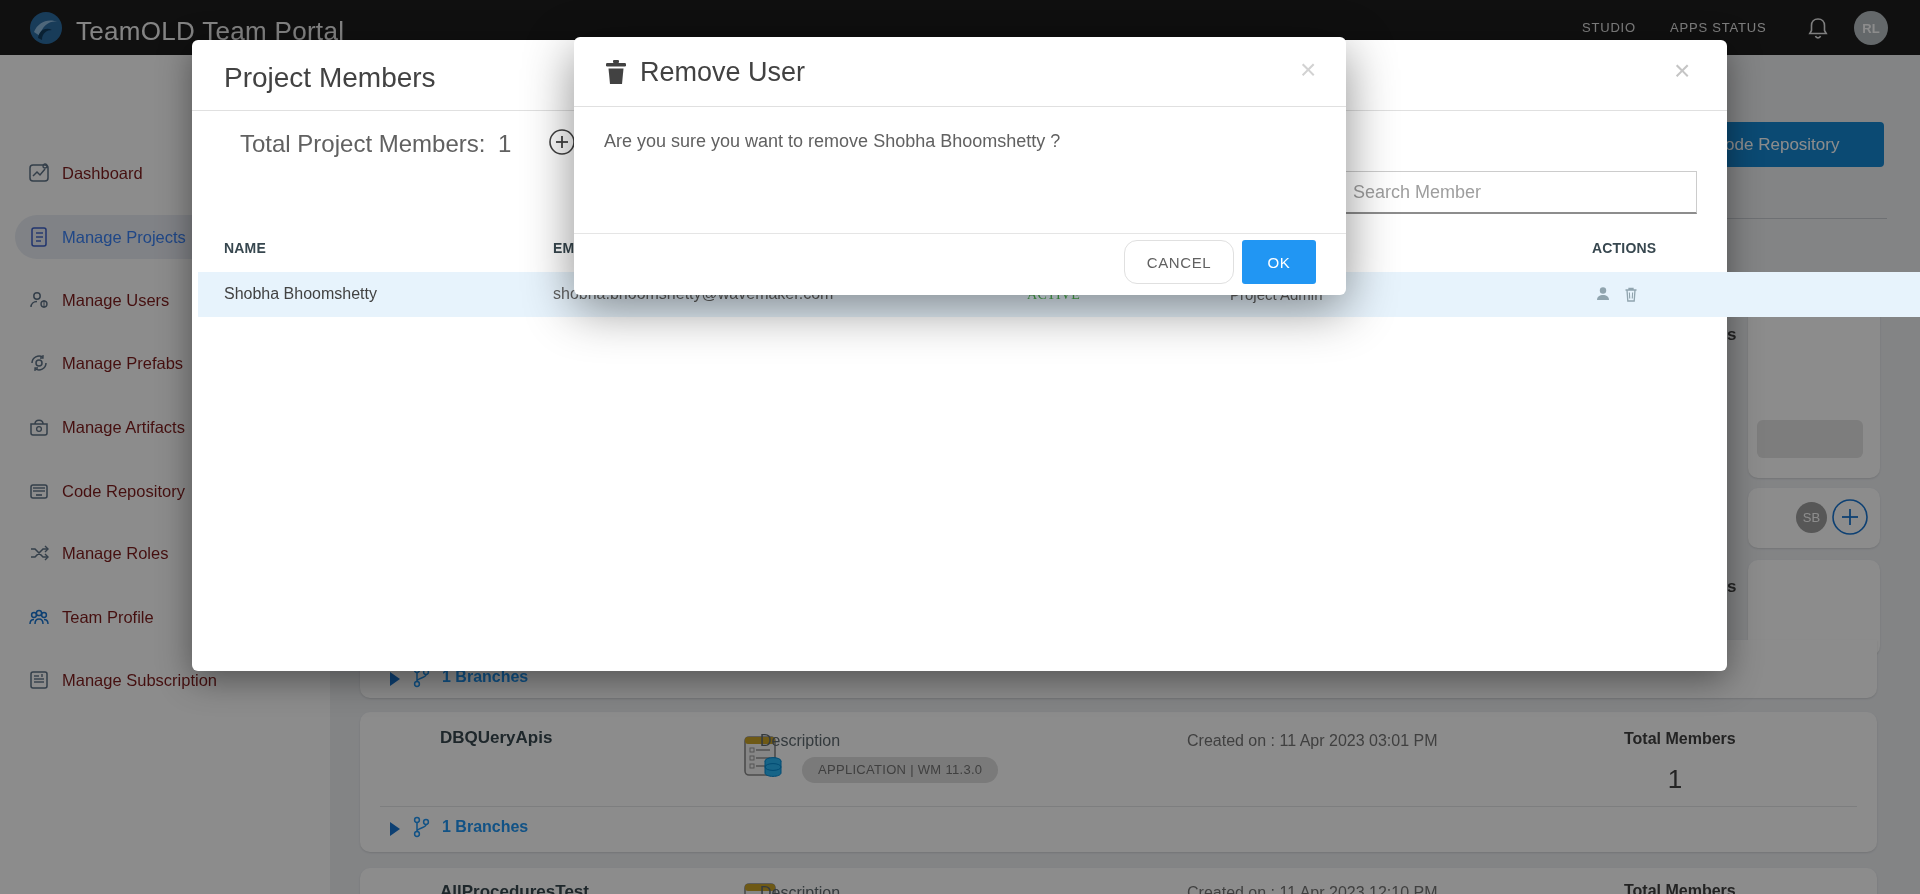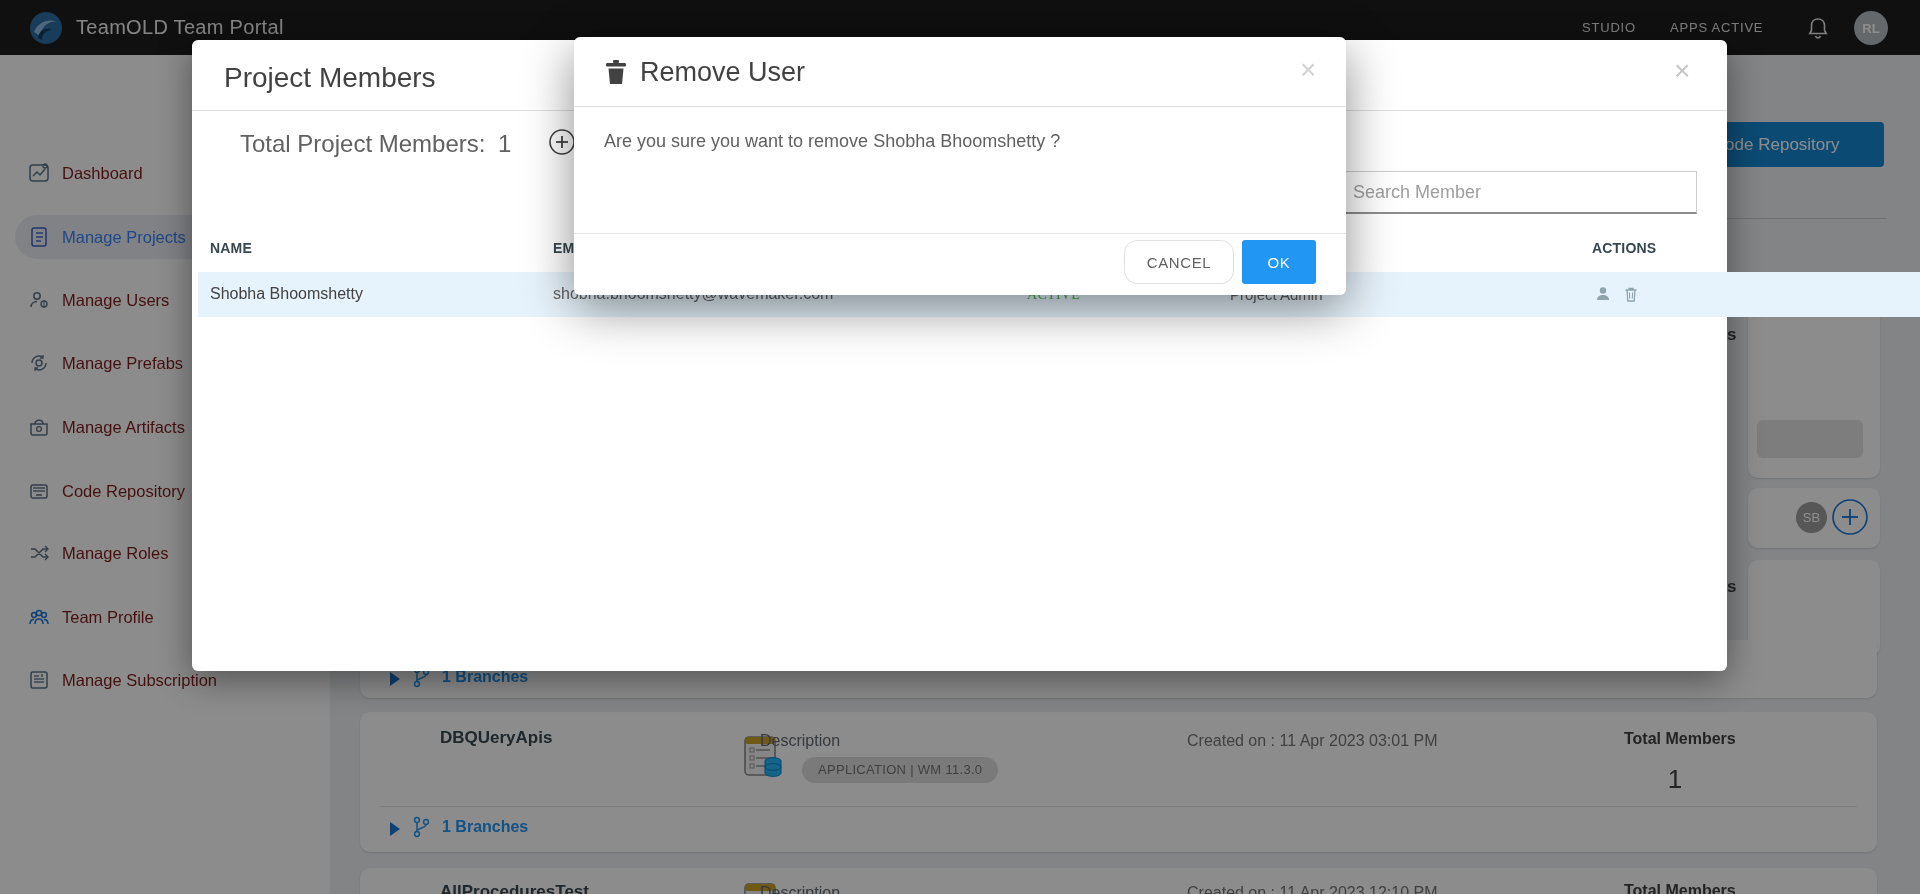--- a/index.html
+++ b/index.html
@@ -3,21 +3,21 @@
 <meta charset="utf-8">
 <style>
   * { box-sizing: border-box; margin: 0; padding: 0; }
   html,body { background:#2b2b2b; }
   body { font-family:"Liberation Sans", sans-serif; }
   .stage { position:relative; width:1920px; height:894px; overflow:hidden; background:#eef0f3; }
   .abs { position:absolute; }
 
   
   .hdr { position:absolute; left:0; top:0; width:1920px; height:55px; background:#1e1e1e; z-index:1; }
-  .hdr-title { position:absolute; left:76px; top:16px; font-size:20px; color:#f0f0f0; letter-spacing:.3px; }
+  .hdr-title { position:absolute; left:76px; top:16px; font-size:26px; color:#f0f0f0; letter-spacing:.3px; }
   .hdr-link { position:absolute; top:20px; font-size:13px; color:#e4e4e4; letter-spacing:.8px; cursor:pointer; }
   .hdr-link.studio { left:1582px; }
   .hdr-link.apps { left:1670px; }
   .hdr-avatar { position:absolute; left:1854px; top:11px; width:34px; height:34px; border-radius:50%;
                 background:#b6bdc2; color:#fff; font-size:13px; font-weight:700;
                 display:flex; align-items:center; justify-content:center; }
 
   
   .sidebar { position:absolute; left:0; top:55px; width:330px; height:839px; background:#ffffff; z-index:1; }
   .side-item { position:absolute; left:0; width:330px; height:44px; display:flex; align-items:center; cursor:pointer; }
@@ -66,21 +66,21 @@
   .total-val { position:absolute; left:306px; top:90px; font-size:24px; color:#616161; }
   .plus-small { position:absolute; left:356px; top:88px; width:28px; height:28px; cursor:pointer; color:#424242; }
   .search-inp { position:absolute; left:1148px; top:131px; width:357px; height:43px; border:1px solid #cccccc;
                 border-bottom:2px solid #8d8d8d; font-size:18px; color:#424242; padding:0 12px; outline:none;
                 font-family:"Liberation Sans", sans-serif; background:#fff; }
   .search-inp::placeholder { color:#9e9e9e; }
   .t-head { position:absolute; left:6px; top:200px; width:1512px; height:20px; }
   .t-head span { position:absolute; font-size:14px; font-weight:700; color:#37474f; letter-spacing:.2px; }
   .t-row { position:absolute; left:6px; top:232px; width:1746px; height:45px; background:#e7f3fc; cursor:pointer; }
   .t-row span { position:absolute; top:13px; }
-  .c-name   { left:12px; }
+  .c-name   { left:26px; }
   .c-email  { left:355px; }
   .c-status { left:829px; }
   .c-role   { left:1032px; }
   .c-actions{ left:1394px; }
   .t-row .v-name  { font-size:16px; color:#424242; }
   .t-row .v-email { font-size:16px; color:#616161; }
   .t-row .v-status{ font-size:14px; color:#4caf50; letter-spacing:.3px; top:15px;font-family:Liberation Serif, serif; }
   .t-row .v-role  { font-size:15px; color:#616161; top:14px; }
   .act-ic { position:absolute; top:13px; width:18px; height:18px; color:#90a4ae; cursor:pointer; }
 
@@ -106,21 +106,21 @@
 <div class="stage">
 
   <header class="hdr">
     <svg class="abs" style="left:28px;top:10px" width="36" height="36" viewBox="0 0 36 36">
       <circle cx="18" cy="18" r="16" fill="#2d6da3"></circle>
       <path d="M6 22 C10 12 20 8 30 12 C24 10 14 14 12 26 Z" fill="#8fbcdf"></path>
       <path d="M10 28 C11 20 18 17 24 20 C19 20 14 23 14 30 Z" fill="#123d5e"></path>
     </svg>
     <div class="hdr-title">TeamOLD Team Portal</div>
     <div class="hdr-link studio">STUDIO</div>
-    <div class="hdr-link apps">APPS ACTIVE</div>
+    <div class="hdr-link apps">APPS STATUS</div>
     <svg class="abs" style="left:1806px;top:16px" width="24" height="26" viewBox="0 0 24 26">
       <path d="M12 3c-4 0-6.5 2.8-6.5 6.5v5L3.8 17.5h16.4L18.5 14.5v-5C18.5 5.8 16 3 12 3z" fill="none" stroke="#e8e8e8" stroke-width="1.6"></path>
       <path d="M9.5 20a2.6 2.6 0 0 0 5 0" fill="none" stroke="#e8e8e8" stroke-width="1.6"></path>
     </svg>
     <div class="hdr-avatar">RL</div>
   </header>
 
   <aside class="sidebar">
     <div class="side-pill"></div>
 

